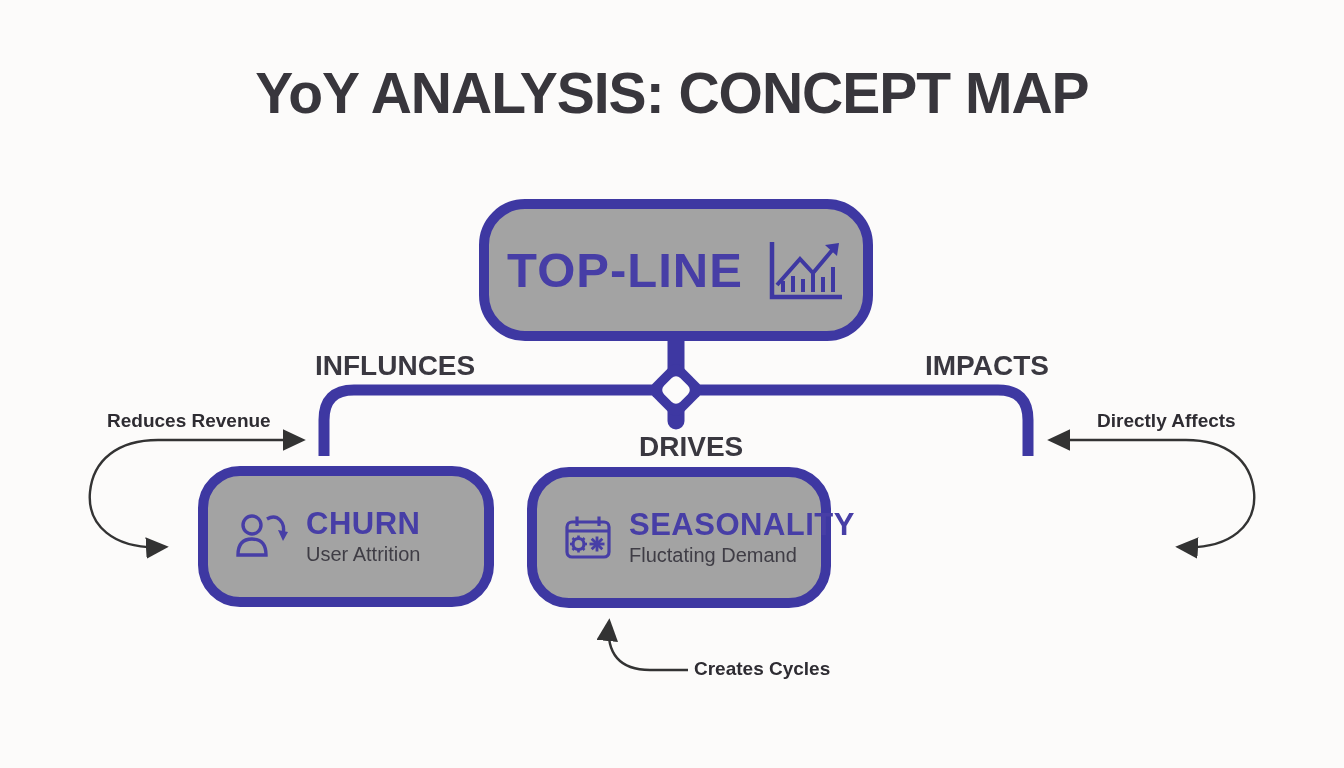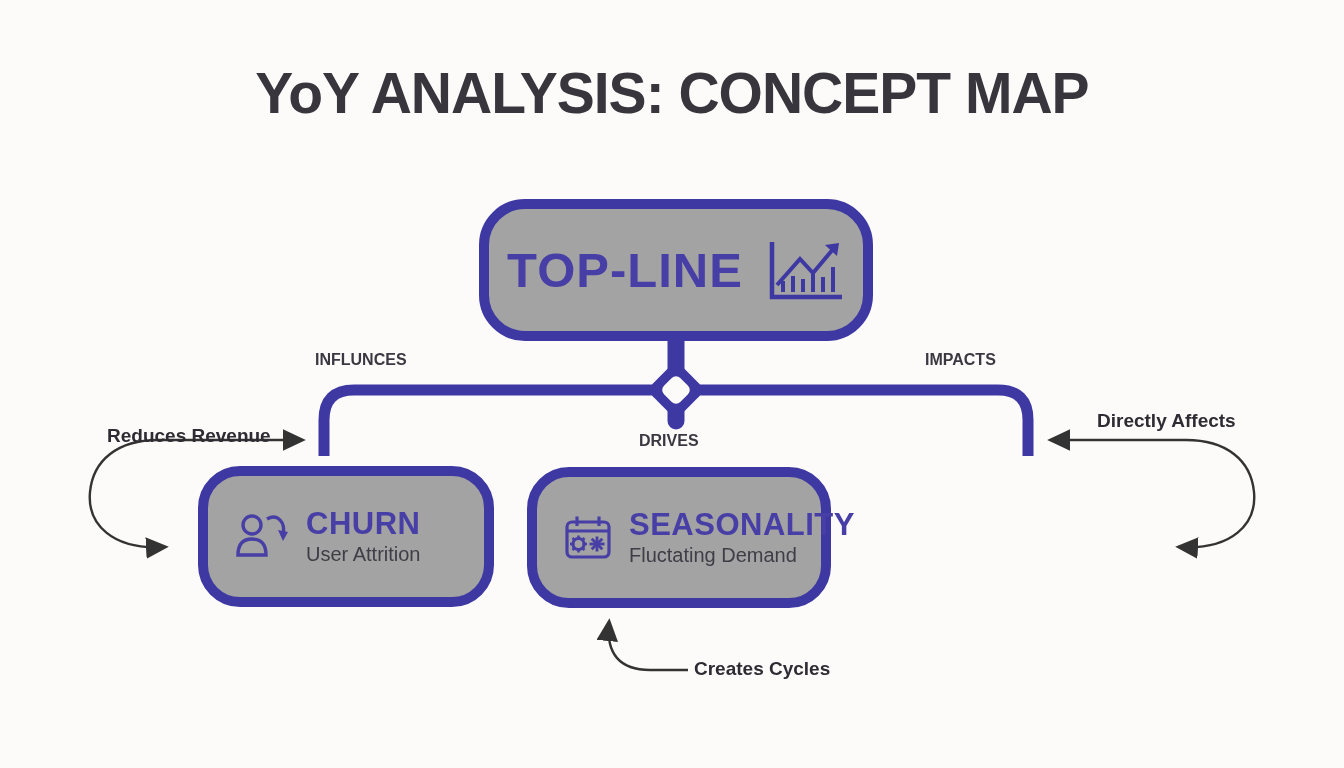--- a/index.html
+++ b/index.html
@@ -24,31 +24,31 @@
   .node-title{font-weight:bold;color:#473ea6;line-height:1;}
   .node-sub{font-size:20px;color:#3f3d45;margin-top:4px;line-height:1.1;}
   .node-child{border-radius:42px;padding-left:26px;gap:16px;}
   .node-churn{left:172px;top:466px;width:296px;height:141px;margin-left:26px;}
   .node-seasonality{left:527px;top:467px;width:304px;height:141px;}
   .node-pricing{left:883px;top:467px;width:301px;height:143px;}
   .node-child .node-title{font-size:31px;letter-spacing:0.5px;}
   .node-text{display:flex;flex-direction:column;align-items:flex-start;}
   .icon{flex:0 0 auto;display:block;}
   .edge-label{
-    position:absolute;z-index:3;font-size:16px;font-weight:bold;color:#3a3840;
+    position:absolute;z-index:3;font-size:28px;font-weight:bold;color:#3a3840;
     line-height:1;white-space:nowrap;
   }
   .lbl-influences{left:315px;top:352px;}
   .lbl-impacts{left:925px;top:352px;}
   .lbl-drives{left:639px;top:433px;}
   .annotation{
     position:absolute;z-index:3;font-size:19px;font-weight:bold;color:#2e2c32;
     line-height:1.1;white-space:nowrap;
   }
-  .ann-reduces{left:107px;top:411px;margin-top:15px;}
+  .ann-reduces{left:107px;top:411px;}
   .ann-directly{left:1097px;top:411px;}
   .ann-creates{left:694px;top:659px;}
 </style>
 </head>
 <body>
 
 <div class="canvas">
 
   <svg class="wires" width="1344" height="768" viewBox="0 0 1344 768">
     <defs>

